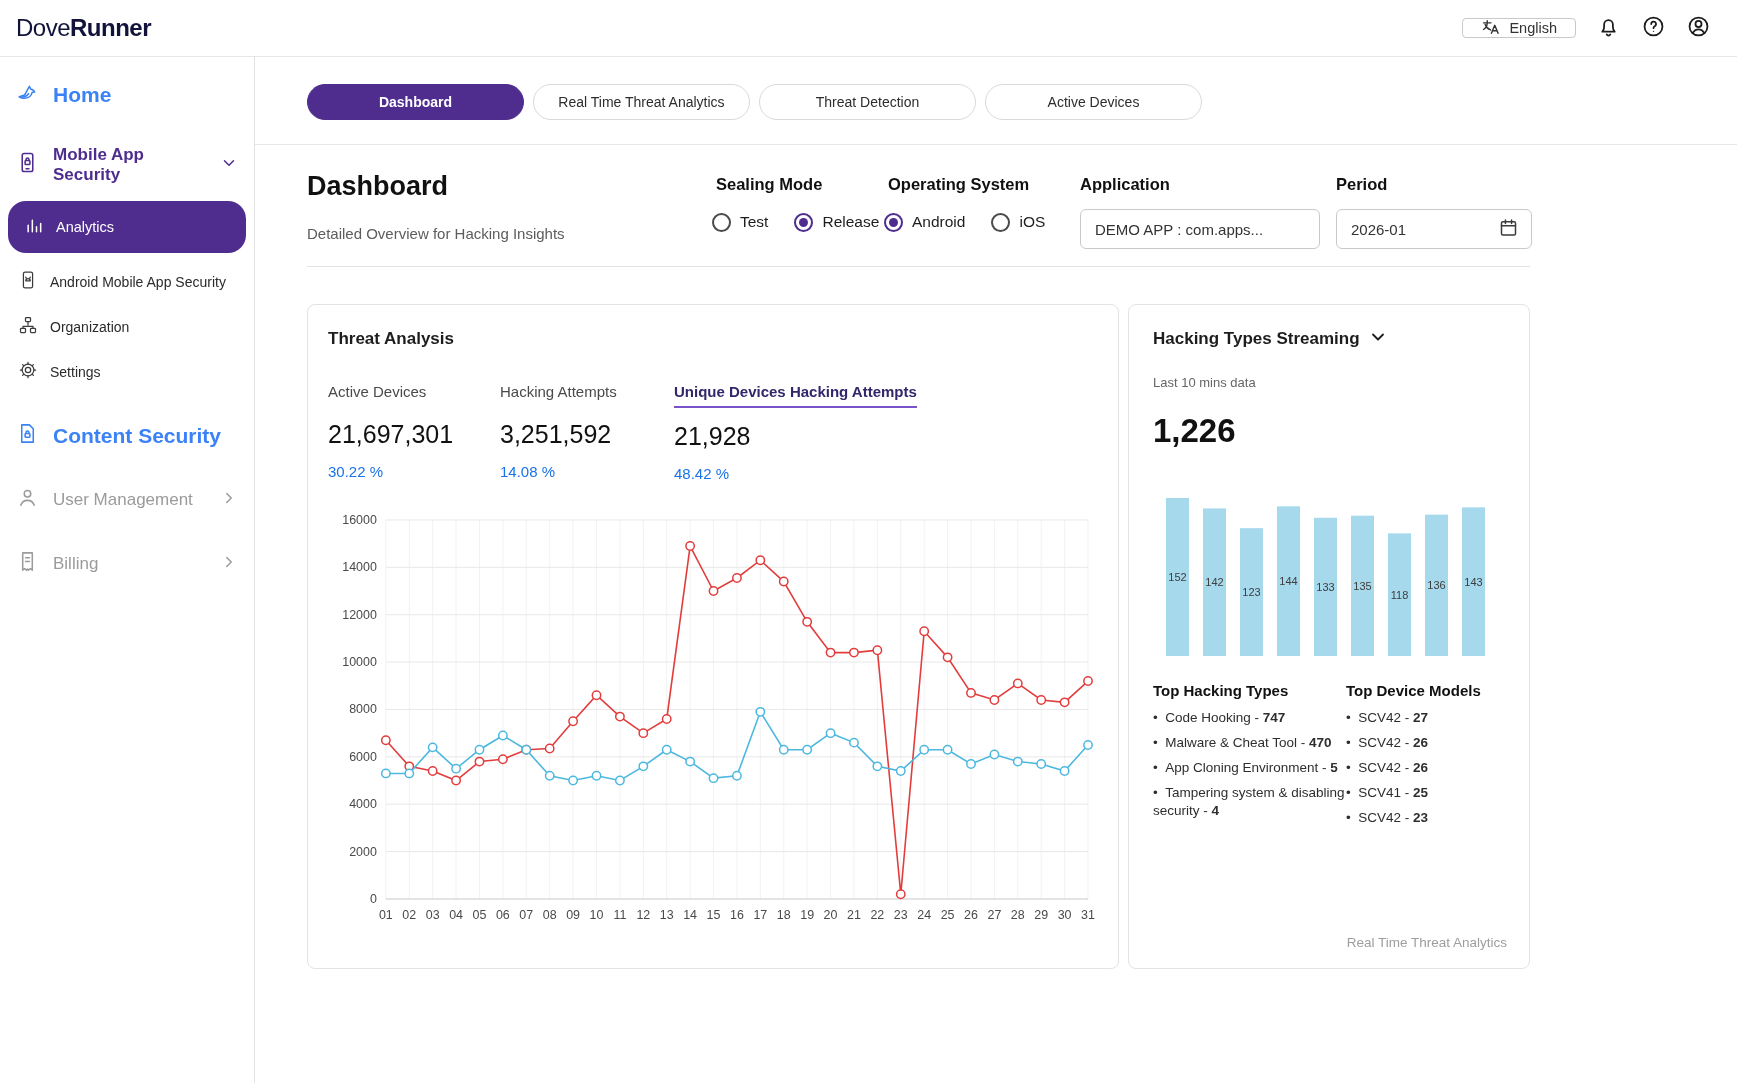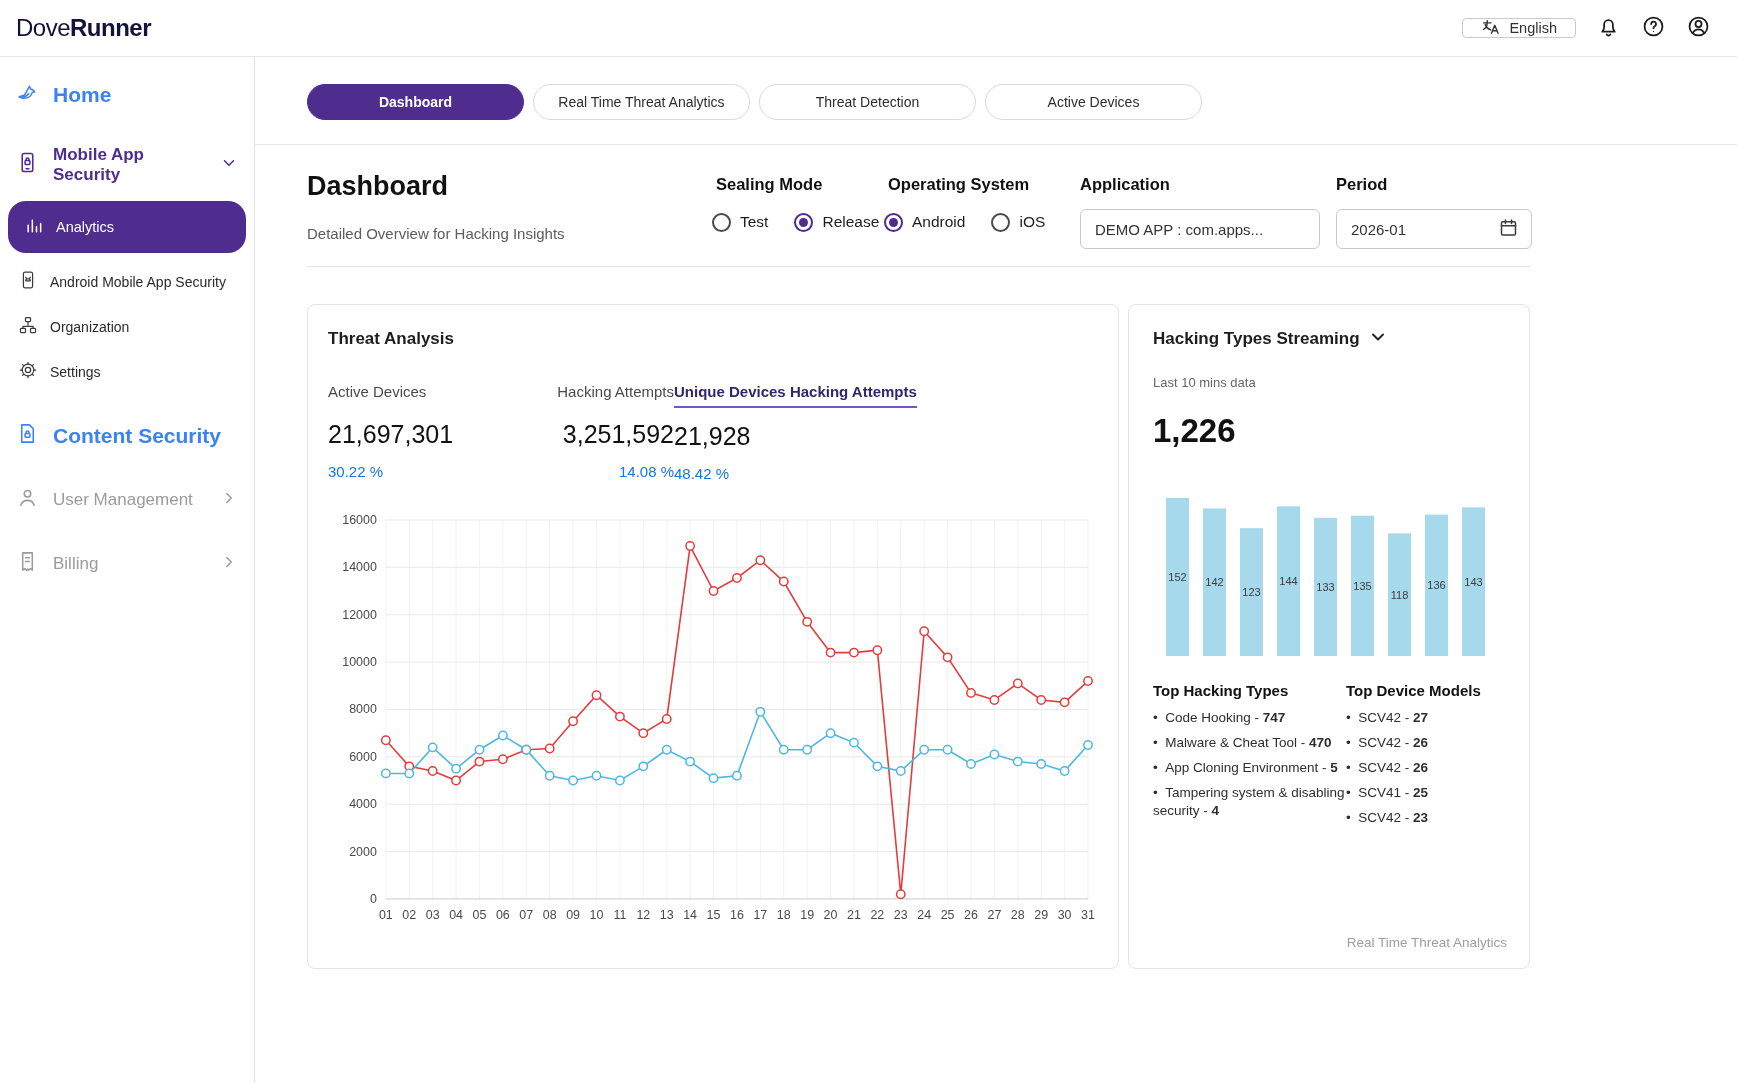--- a/index.html
+++ b/index.html
@@ -69,21 +69,21 @@
   
   .cards { display:flex; gap:9px; margin-top:37px; }
   .card { border:1px solid #e3e3e3; border-radius:8px; background:#fff; }
   .threat-card { width:812px; height:665px; padding:24px 20px; }
   .stream-card { width:402px; height:665px; padding:22px 24px; position:relative; }
   .card-title { font-size:17px; font-weight:600; color:#1d1d1d; }
 
   .metrics { display:flex; margin-top:34px; }
   .metric { cursor:pointer; }
   .metric:nth-child(1) { width:172px; }
-  .metric:nth-child(2) { width:174px;text-align:right; }
+  .metric:nth-child(2) { width:174px; }
   .m-label { font-size:15px; color:#4a4a4a; display:inline-block; padding-bottom:6px; }
   .metric.active .m-label { color:#32276b; font-weight:700; border-bottom:2px solid #7a52c7; }
   .m-value { font-size:25px; color:#111; font-weight:500; margin-top:14px; }
   .m-pct { font-size:15px; color:#1a73e8; margin-top:14px; }
 
   .line-chart { margin-top:24px; }
   .line-chart svg { display:block; width:100%; }
   .line-chart text, .bar-chart text { font-family:"Liberation Sans", sans-serif; }
 
   

